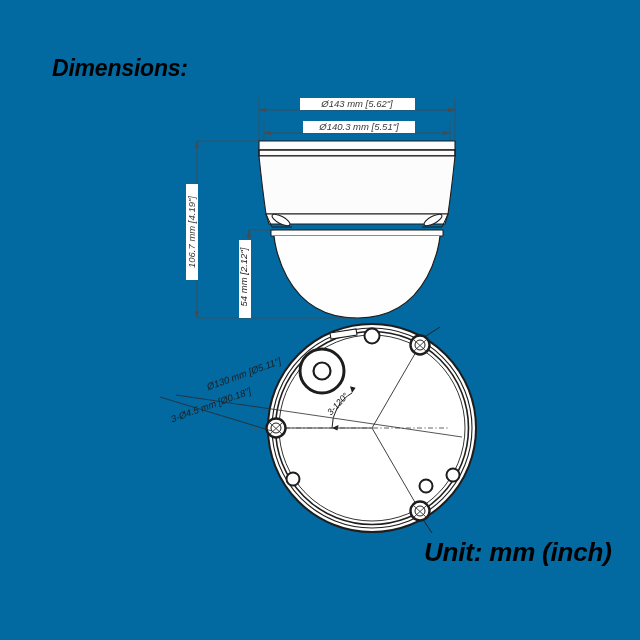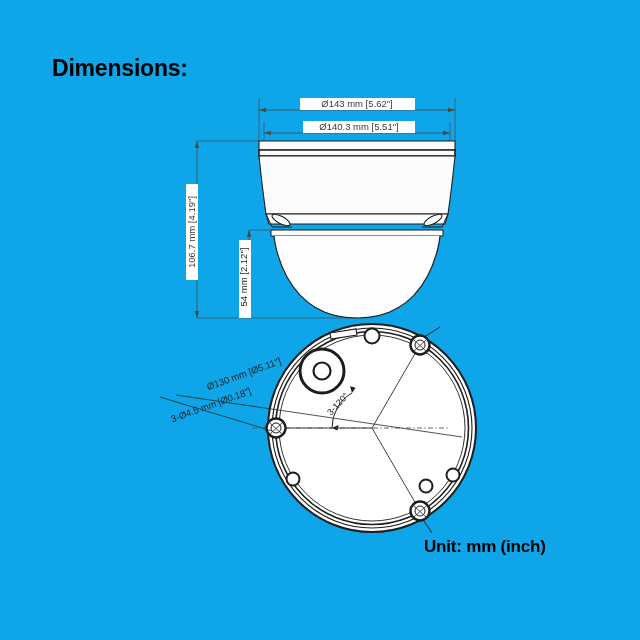--- a/index.html
+++ b/index.html
@@ -12,36 +12,37 @@
     width: 640px;
     height: 640px;
     font-family: "Liberation Sans", sans-serif;
     overflow: hidden;
     position: relative;
   }
   #page {
     position: relative;
     width: 640px;
     height: 640px;
-    background: #0ea5e9;
+    background: #0369a1;
+    font-style: italic;
   }
   .heading {
     position: absolute;
     left: 52px;
     top: 55px;
     font-size: 23px;
     font-weight: bold;
     color: #000000;
     letter-spacing: -0.2px;
   }
   .unit-note {
     position: absolute;
     left: 424px;
     top: 537px;
-    font-size: 17px;
+    font-size: 26px;
     font-weight: bold;
     color: #000000;
     letter-spacing: -0.2px;
   }
   #drawing {
     position: absolute;
     left: 0;
     top: 0;
     width: 640px;
     height: 640px;

